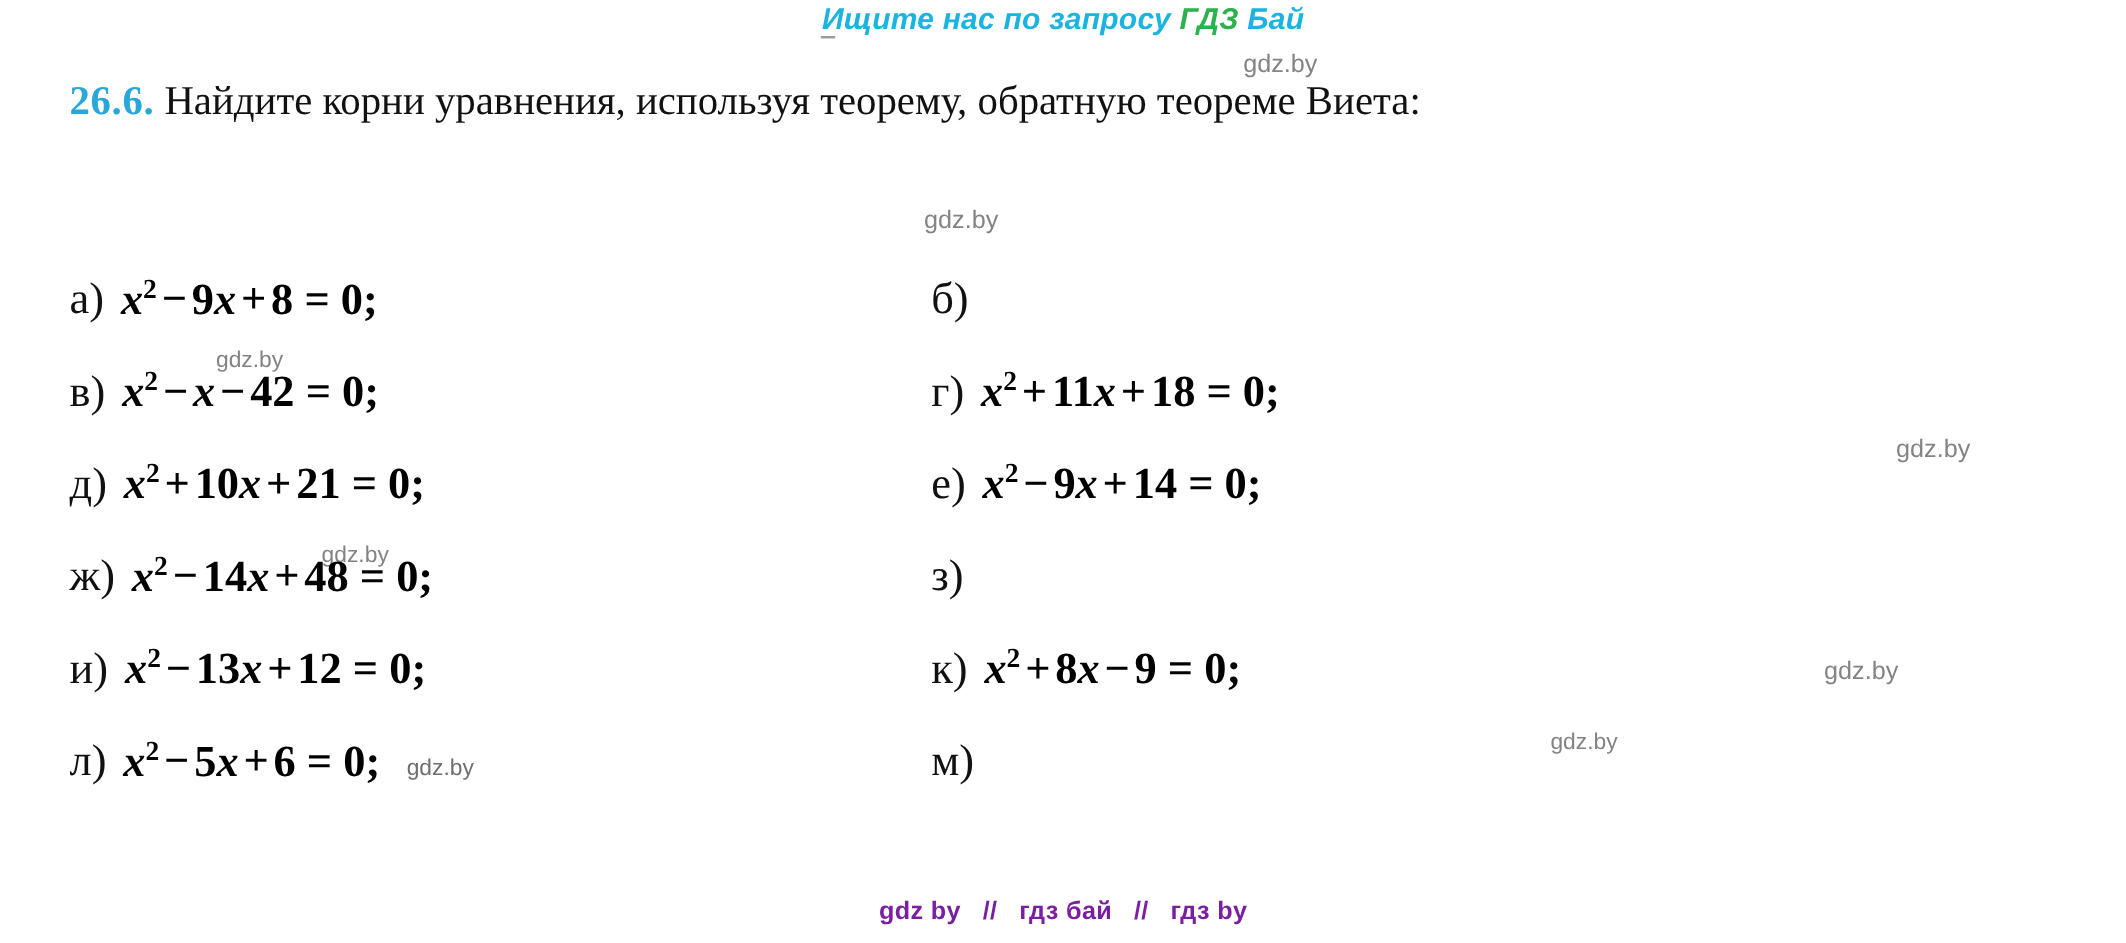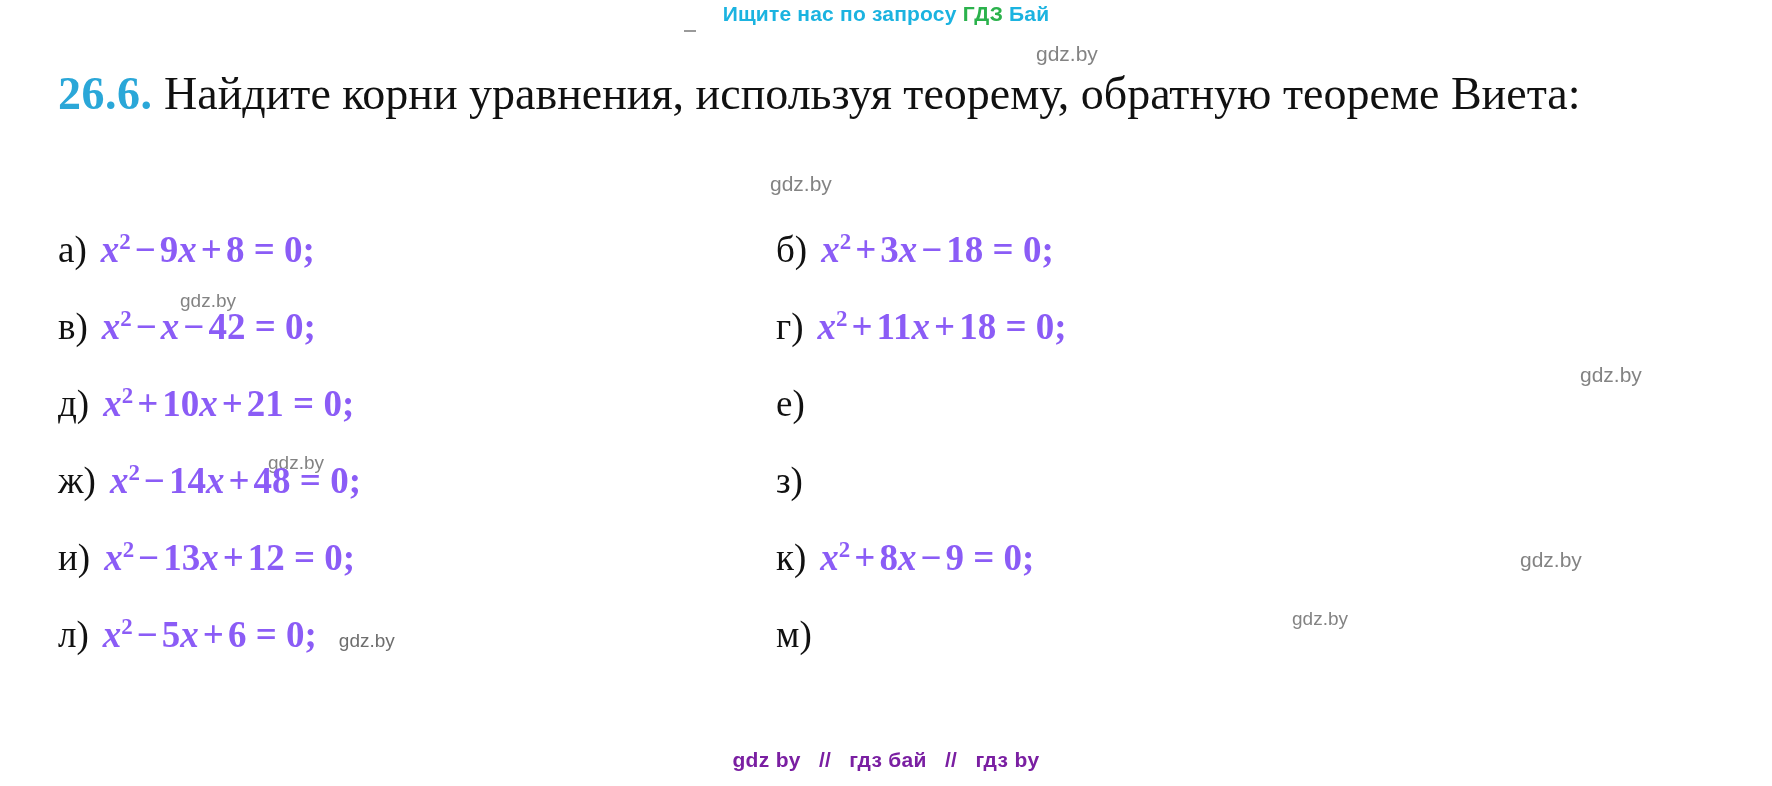--- a/index.html
+++ b/index.html
@@ -16,24 +16,25 @@
   }
 
   
   .top-banner {
     position: absolute;
     top: 2px;
     left: 0;
     width: 100%;
     text-align: center;
     font-family: "Liberation Sans", sans-serif;
-    font-size: 21px;
+    font-size: 25px;
     font-weight: bold;
     color: #1bb3e0;
     letter-spacing: 0.2px;
+    font-style: italic;
   }
   .top-banner .green {
     color: #2bb24c;
   }
 
   
   .wm {
     position: absolute;
     font-family: "Liberation Sans", sans-serif;
     color: #6e6e6e;
@@ -44,21 +45,21 @@
   .wm.small { font-size: 19px; }
 
   
   .exercise {
     position: absolute;
     left: 58px;
     top: 62px;
     width: 1660px;
   }
   .stem {
-    font-size: 46px;
+    font-size: 34px;
     line-height: 1.38;
     color: #111111;
     text-align: justify;
     width: 1610px;
   }
   .stem .num {
     color: #2aa7d8;
     font-weight: bold;
     letter-spacing: 0.5px;
   }
@@ -84,21 +85,21 @@
   .col-right { width: 700px; }
 
   .lbl {
     font-size: 37px;
     color: #111111;
     font-weight: normal;
     margin-right: 14px;
   }
   .eq {
     font-size: 37px;
-    color: #8b5cf6;
+    color: #000000;
     font-weight: bold;
   }
   .eq i {
     font-style: italic;
     font-weight: bold;
     font-family: "Liberation Serif", serif;
   }
   .eq sup {
     font-size: 0.62em;
     vertical-align: super;
@@ -164,21 +165,20 @@
 
 <div class="items">
 
   <div class="row">
     <div class="cell col-left">
       <span class="lbl">а)</span>
       <span class="eq"><i>x</i><sup>2</sup><span class="op">−</span>9<i>x</i><span class="op">+</span>8 = 0;</span>
     </div>
     <div class="cell col-right">
       <span class="lbl">б)</span>
-      <span class="eq"><i>x</i><sup>2</sup><span class="op">+</span>3<i>x</i><span class="op">−</span>18 = 0;</span>
     </div>
   </div>
 
   <div class="row">
     <div class="cell col-left">
       <span class="lbl">в)</span>
       <span class="eq"><i>x</i><sup>2</sup><span class="op">−</span><i>x</i><span class="op">−</span>42 = 0;</span>
     </div>
     <div class="cell col-right">
       <span class="lbl">г)</span>
@@ -186,20 +186,21 @@
     </div>
   </div>
 
   <div class="row">
     <div class="cell col-left">
       <span class="lbl">д)</span>
       <span class="eq"><i>x</i><sup>2</sup><span class="op">+</span>10<i>x</i><span class="op">+</span>21 = 0;</span>
     </div>
     <div class="cell col-right">
       <span class="lbl">е)</span>
+      <span class="eq"><i>x</i><sup>2</sup><span class="op">−</span>9<i>x</i><span class="op">+</span>14 = 0;</span>
     </div>
   </div>
 
   <div class="row">
     <div class="cell col-left">
       <span class="lbl">ж)</span>
       <span class="eq"><i>x</i><sup>2</sup><span class="op">−</span>14<i>x</i><span class="op">+</span>48 = 0;</span>
     </div>
     <div class="cell col-right">
       <span class="lbl">з)</span>

